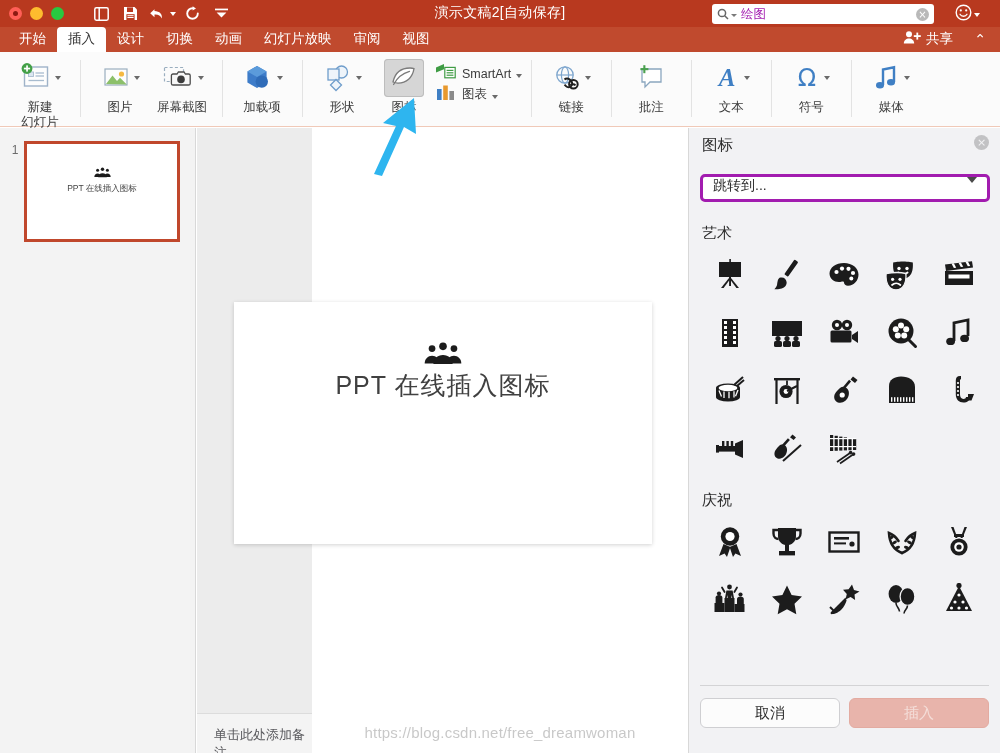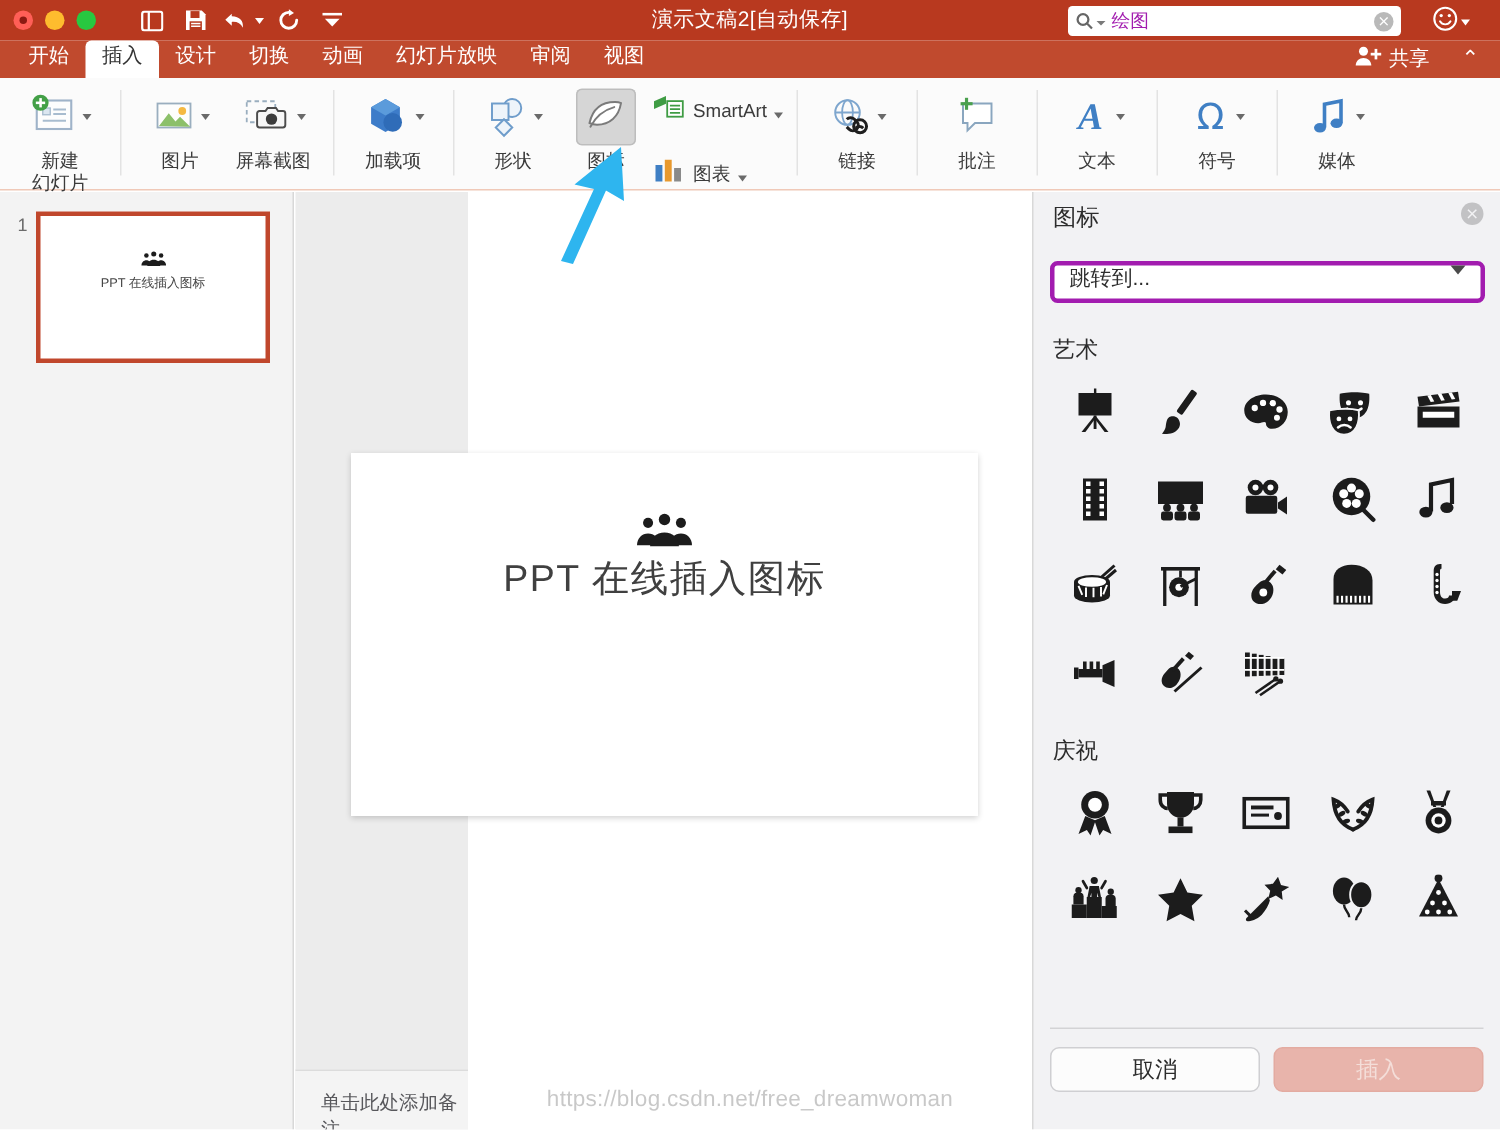--- a/index.html
+++ b/index.html
@@ -69,21 +69,21 @@
   }
 
   
   .tabbar {
     position: absolute; left: 0; top: 27px; width: 1000px; height: 25px;
     background: #c04a2e;
   }
   .tabs { display: flex; align-items: flex-end; height: 25px; padding-left: 8px; }
   .tab {
     font-size: 13.5px; color: #ffffff; padding: 3px 11px 4px 11px;
-    height: 25px; line-height: 18px; white-space: nowrap; font-family: Liberation Mono, monospace;
+    height: 25px; line-height: 18px; white-space: nowrap;
   }
   .tab.active {
     background: #ffffff; color: #333333;
     border-top-left-radius: 4px; border-top-right-radius: 4px;
   }
   .share {
     position: absolute; right: 47px; top: 3px;
     display: flex; align-items: flex-start; gap: 4px;
     color: #ffffff; font-size: 13.5px;
   }
@@ -121,21 +121,21 @@
   }
   .rcaret {
     width: 0; height: 0; border-left: 3.5px solid transparent;
     border-right: 3.5px solid transparent; border-top: 4.5px solid #6a6a6a;
     margin-top: 17px;
   }
   .rlabel {
     font-size: 12.5px; color: #3b3b3b; text-align: center;
     line-height: 14px; margin-top: 1px; white-space: nowrap;
   }
-  .rstack { display: flex; flex-direction: column; gap: 20px; padding-top: 6px; }
+  .rstack { display: flex; flex-direction: column; gap: 0; padding-top: 6px; }
   .rstack-row { display: flex; align-items: center; gap: 5px; }
   .rstack-label { font-size: 12.5px; color: #3b3b3b; white-space: nowrap; }
 
   
   .anno-arrow {
     position: absolute; left: 366px; top: 96px;
     width: 72px; height: 80px; pointer-events: none;
   }
 
   

